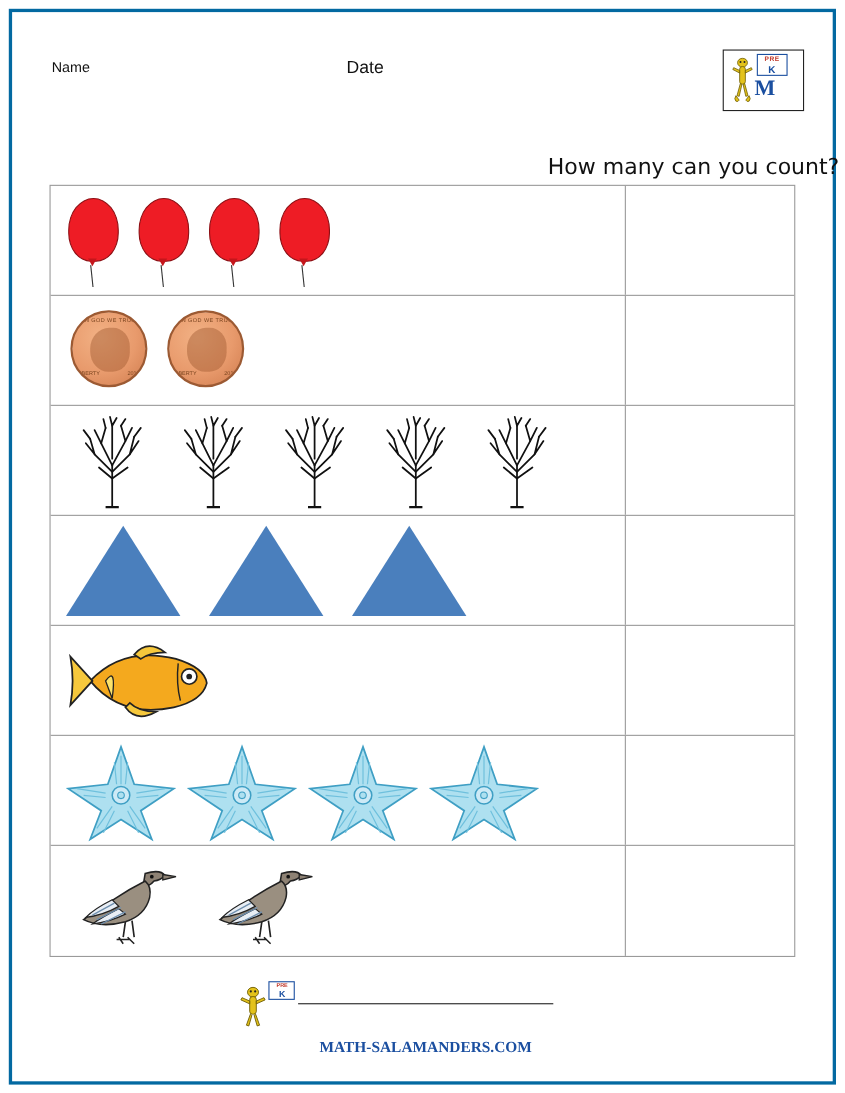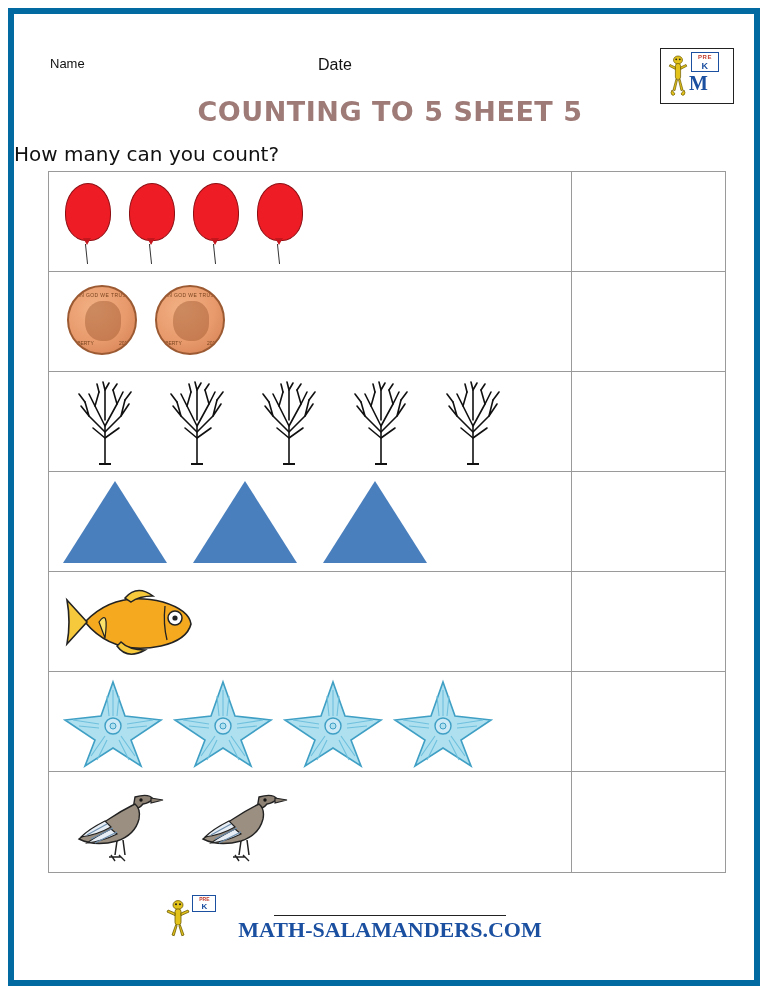--- a/index.html
+++ b/index.html
@@ -14,21 +14,21 @@
     color: #000;
     position: relative;
     overflow: hidden;
   }
   .page {
     position: absolute;
     left: 8px;
     top: 8px;
     width: 752px;
     height: 978px;
-    border: 6px solid #0369a1;
+    border: 3px solid #0369a1;
     box-sizing: border-box;
     background: #fff;
   }
   
   .hdr {
     position: absolute;
     left: 30px;
     top: 36px;
     width: 690px;
     height: 60px;
@@ -105,21 +105,21 @@
     font-weight: bold;
     letter-spacing: 0.5px;
     color: #9e7b77;
     font-family: "DejaVu Sans", sans-serif;
   }
   .subtitle {
     position: absolute;
     top: 128px;
     left: 0;
     width: 752px;
-    text-align: left;
+    text-align: right;
     font-size: 20px;
     color: #111;
     font-family: "DejaVu Sans", sans-serif;
   }
   
   .table {
     position: absolute;
     left: 34px;
     top: 157px;
     width: 678px;
@@ -234,25 +234,26 @@
     width: 232px;
     height: 1px;
     background: #222;
     margin: 1px auto 1px auto;
   }
   .footer .brand-wrap {
     position: relative;
     display: inline-block;
   }
   .footer .brand {
-    font-size: 22px;
+    font-size: 14px;
     font-weight: bold;
     color: #1b4fa0;
     font-family: "Liberation Serif", serif;
     letter-spacing: 0px;
+    margin-top: 31px;
   }
   .footer .f-logo {
     position: absolute;
     left: -74px;
     top: -20px;
     width: 60px;
     height: 46px;
   }
   .footer .f-pk {
     position: absolute;
@@ -295,21 +296,20 @@
         <circle cx="12.8" cy="6.3" r="0.9" fill="#222"></circle>
       </svg>
       <div class="pk">
         <span>PRE</span>
         <span class="k">K</span>
       </div>
       <div class="salM">M</div>
     </div>
   </div>
 
-  <div class="title">COUNTING TO 5 SHEET 5</div>
   <div class="subtitle">How many can you count?</div>
 
   <div class="table">
 
     <div class="row">
       <div class="cell-items">
         <div class="items">
           <div class="balloon item">
               <div class="body"></div>
               <div class="knot"></div>

